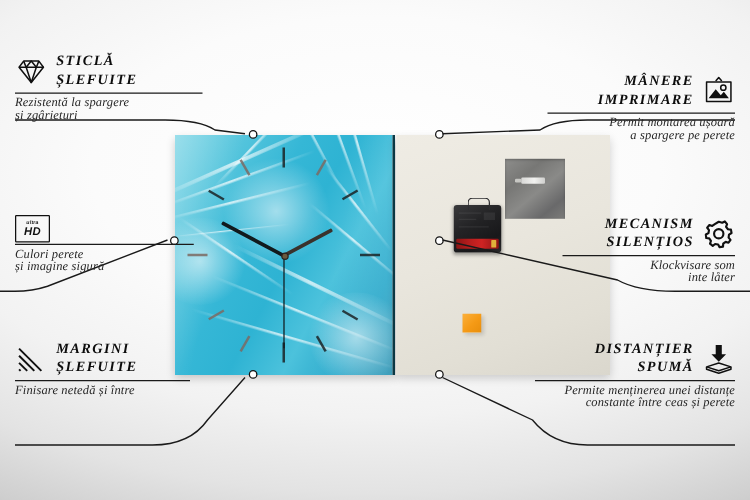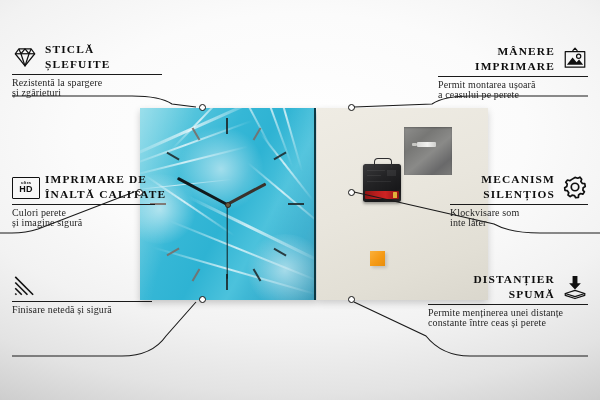--- a/index.html
+++ b/index.html
@@ -11,20 +11,21 @@
     font-family: "Liberation Serif", serif;
   }
 
   #stage {
     position: relative;
     width: 600px;
     height: 400px;
     background:
       radial-gradient(ellipse 105% 85% at 50% 34%, #ffffff 0%, #fbfbfb 36%, #f2f2f2 58%, #e3e3e3 76%, #cfcfcf 90%, #bdbdbd 100%);
     overflow: hidden;
+    font-style: italic;
   }
 
   
   #leaders {
     position: absolute;
     left: 0; top: 0;
     width: 600px; height: 400px;
     pointer-events: none;
   }
 
@@ -61,21 +62,21 @@
 
   .feature .sub {
     font-family: "Liberation Serif", serif;
     font-size: 10px;
     line-height: 10.3px;
     color: #262626;
     letter-spacing: .12px;
     margin-top: 2.5px;
     white-space: nowrap;
   }
-  .feature.right .sub { }
+  .feature.right .sub { text-align: right; }
 
   .icon {
     width: 26px;
     height: 26px;
     flex: 0 0 26px;
     display: block;
   }
   .icon svg { display: block; width: 26px; height: 26px; }
 
   
@@ -377,72 +378,72 @@
   </div>
 
   <div class="feature left" style="left:12px; top:172px; width:143px;">
     <div class="head">
       <span class="icon" style="height:20px;">
         <span class="hd-badge">
           <span class="u">ultra</span>
           <span class="h">HD</span>
         </span>
       </span>
-      <span class="title">
-        <span>IMPRIMARE DE</span><br>
-        <span>ÎNALTĂ CALITATE</span>
-      </span>
     </div>
     <div class="rule" style="width:143px;"></div>
     <div class="sub">
       <span>Culori perete</span><br>
       <span>și imagine sigură</span>
     </div>
   </div>
 
   <div class="feature left" style="left:12px; top:272px; width:140px;">
     <div class="head">
       <span class="icon">
         <svg viewBox="0 0 32 32">
           <g stroke="#101010" stroke-width="1.9" fill="none" stroke-linecap="butt">
             <path d="M4,6 L26,28"></path>
             <path d="M4,13 L19,28"></path>
             <path d="M4,20 L12,28"></path>
             <path d="M4,26.5 L5.5,28"></path>
           </g>
         </svg>
       </span>
+      <span class="title">
+        <span>MARGINI</span><br>
+        <span>ȘLEFUITE</span>
+      </span>
     </div>
     <div class="rule" style="width:140px;"></div>
     <div class="sub">
-      <span>Finisare netedă și sigură</span>
-    </div>
-  </div>
-
-  <div class="feature right" style="left:438px; top:44px; width:150px;">
+      <span>Finisare netedă și între</span>
+    </div>
+  </div>
+
+  <div class="feature right" style="left:438px; top:58px; width:150px;">
     <div class="head">
       <span class="title">
         <span>MÂNERE</span><br>
         <span>IMPRIMARE</span>
       </span>
       <span class="icon">
         <svg viewBox="0 0 32 32">
           <g fill="none" stroke="#101010" stroke-width="1.5" stroke-linejoin="round">
             <path d="M13,6 L16,2.5 L19,6"></path>
             <rect x="4" y="7" width="24" height="19"></rect>
             <path d="M6,23 L13,14 L18,20 L21,16.5 L26,23 Z" fill="#101010" stroke="none"></path>
             <circle cx="20.5" cy="12.5" r="2.6"></circle>
           </g>
         </svg>
       </span>
     </div>
     <div class="rule" style="width:150px;"></div>
     <div class="sub">
       <span>Permit montarea ușoară</span><br>
-      <span>a ceasului pe perete</span>
+      <span>a spargere pe perete</span>
     </div>
   </div>
 
   <div class="feature right" style="left:428px; top:272px; width:160px;">
     <div class="head">
       <span class="title">
         <span>DISTANȚIER</span><br>
         <span>SPUMĂ</span>
       </span>
       <span class="icon">

